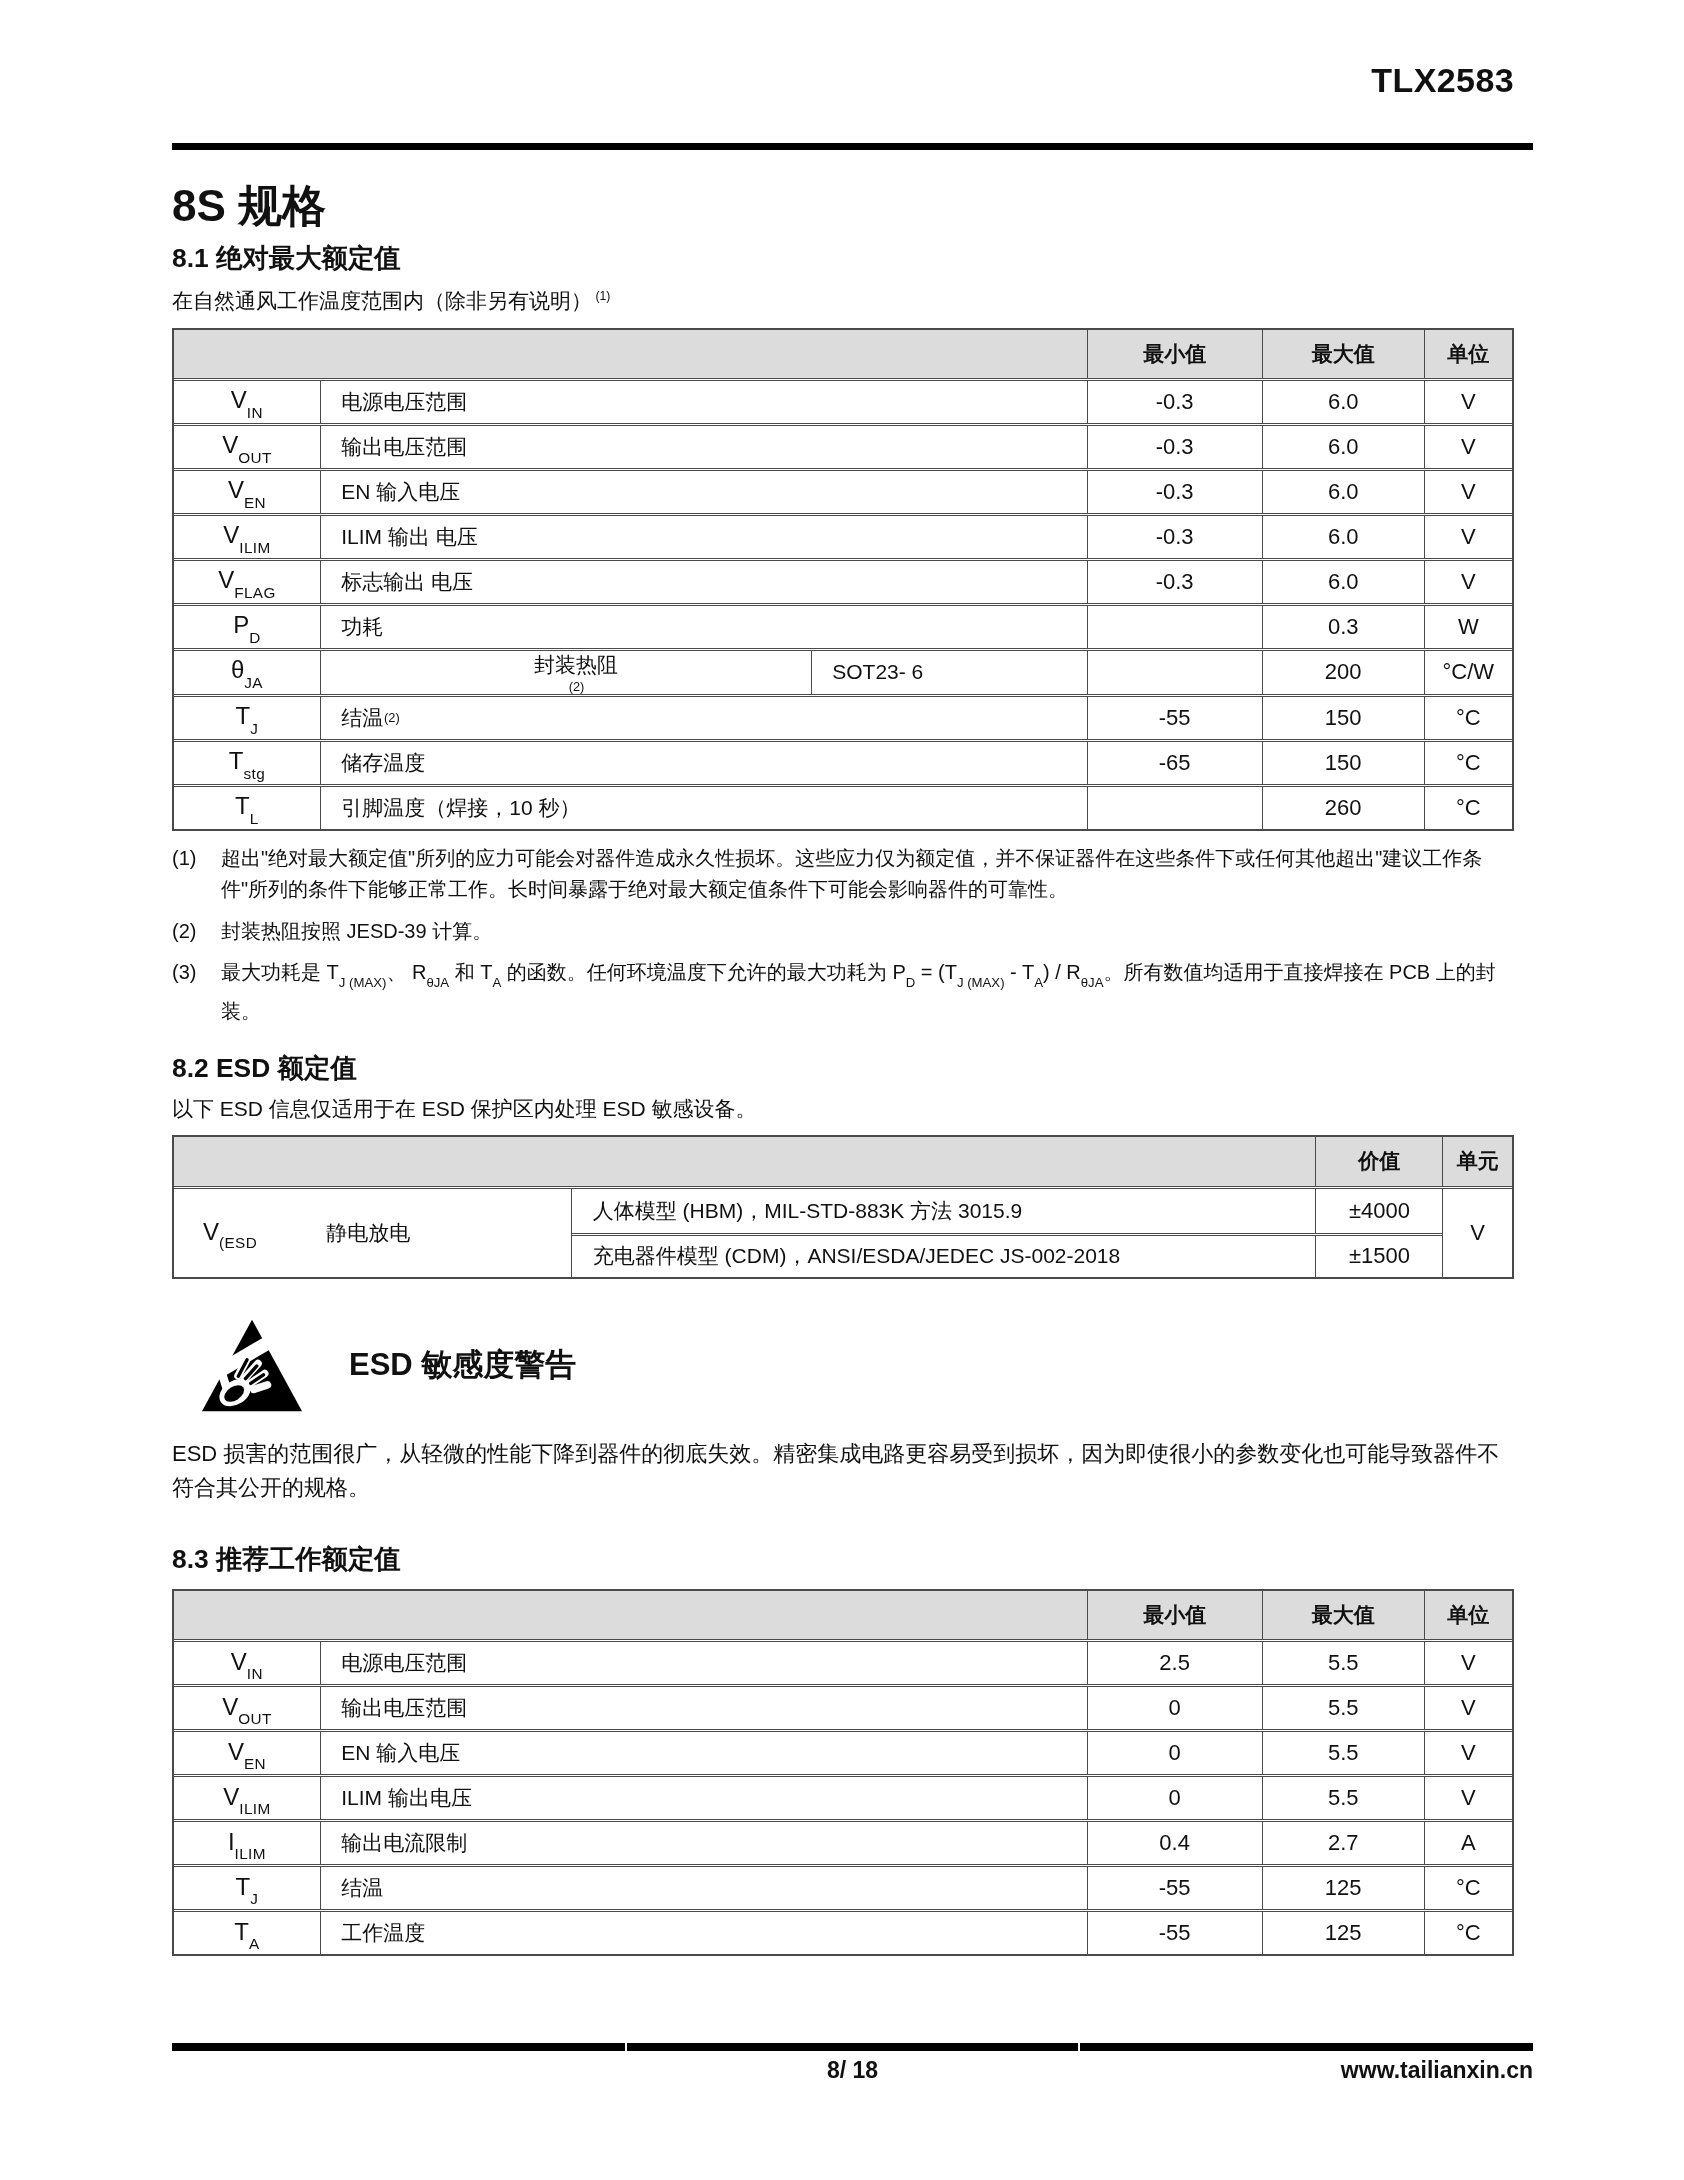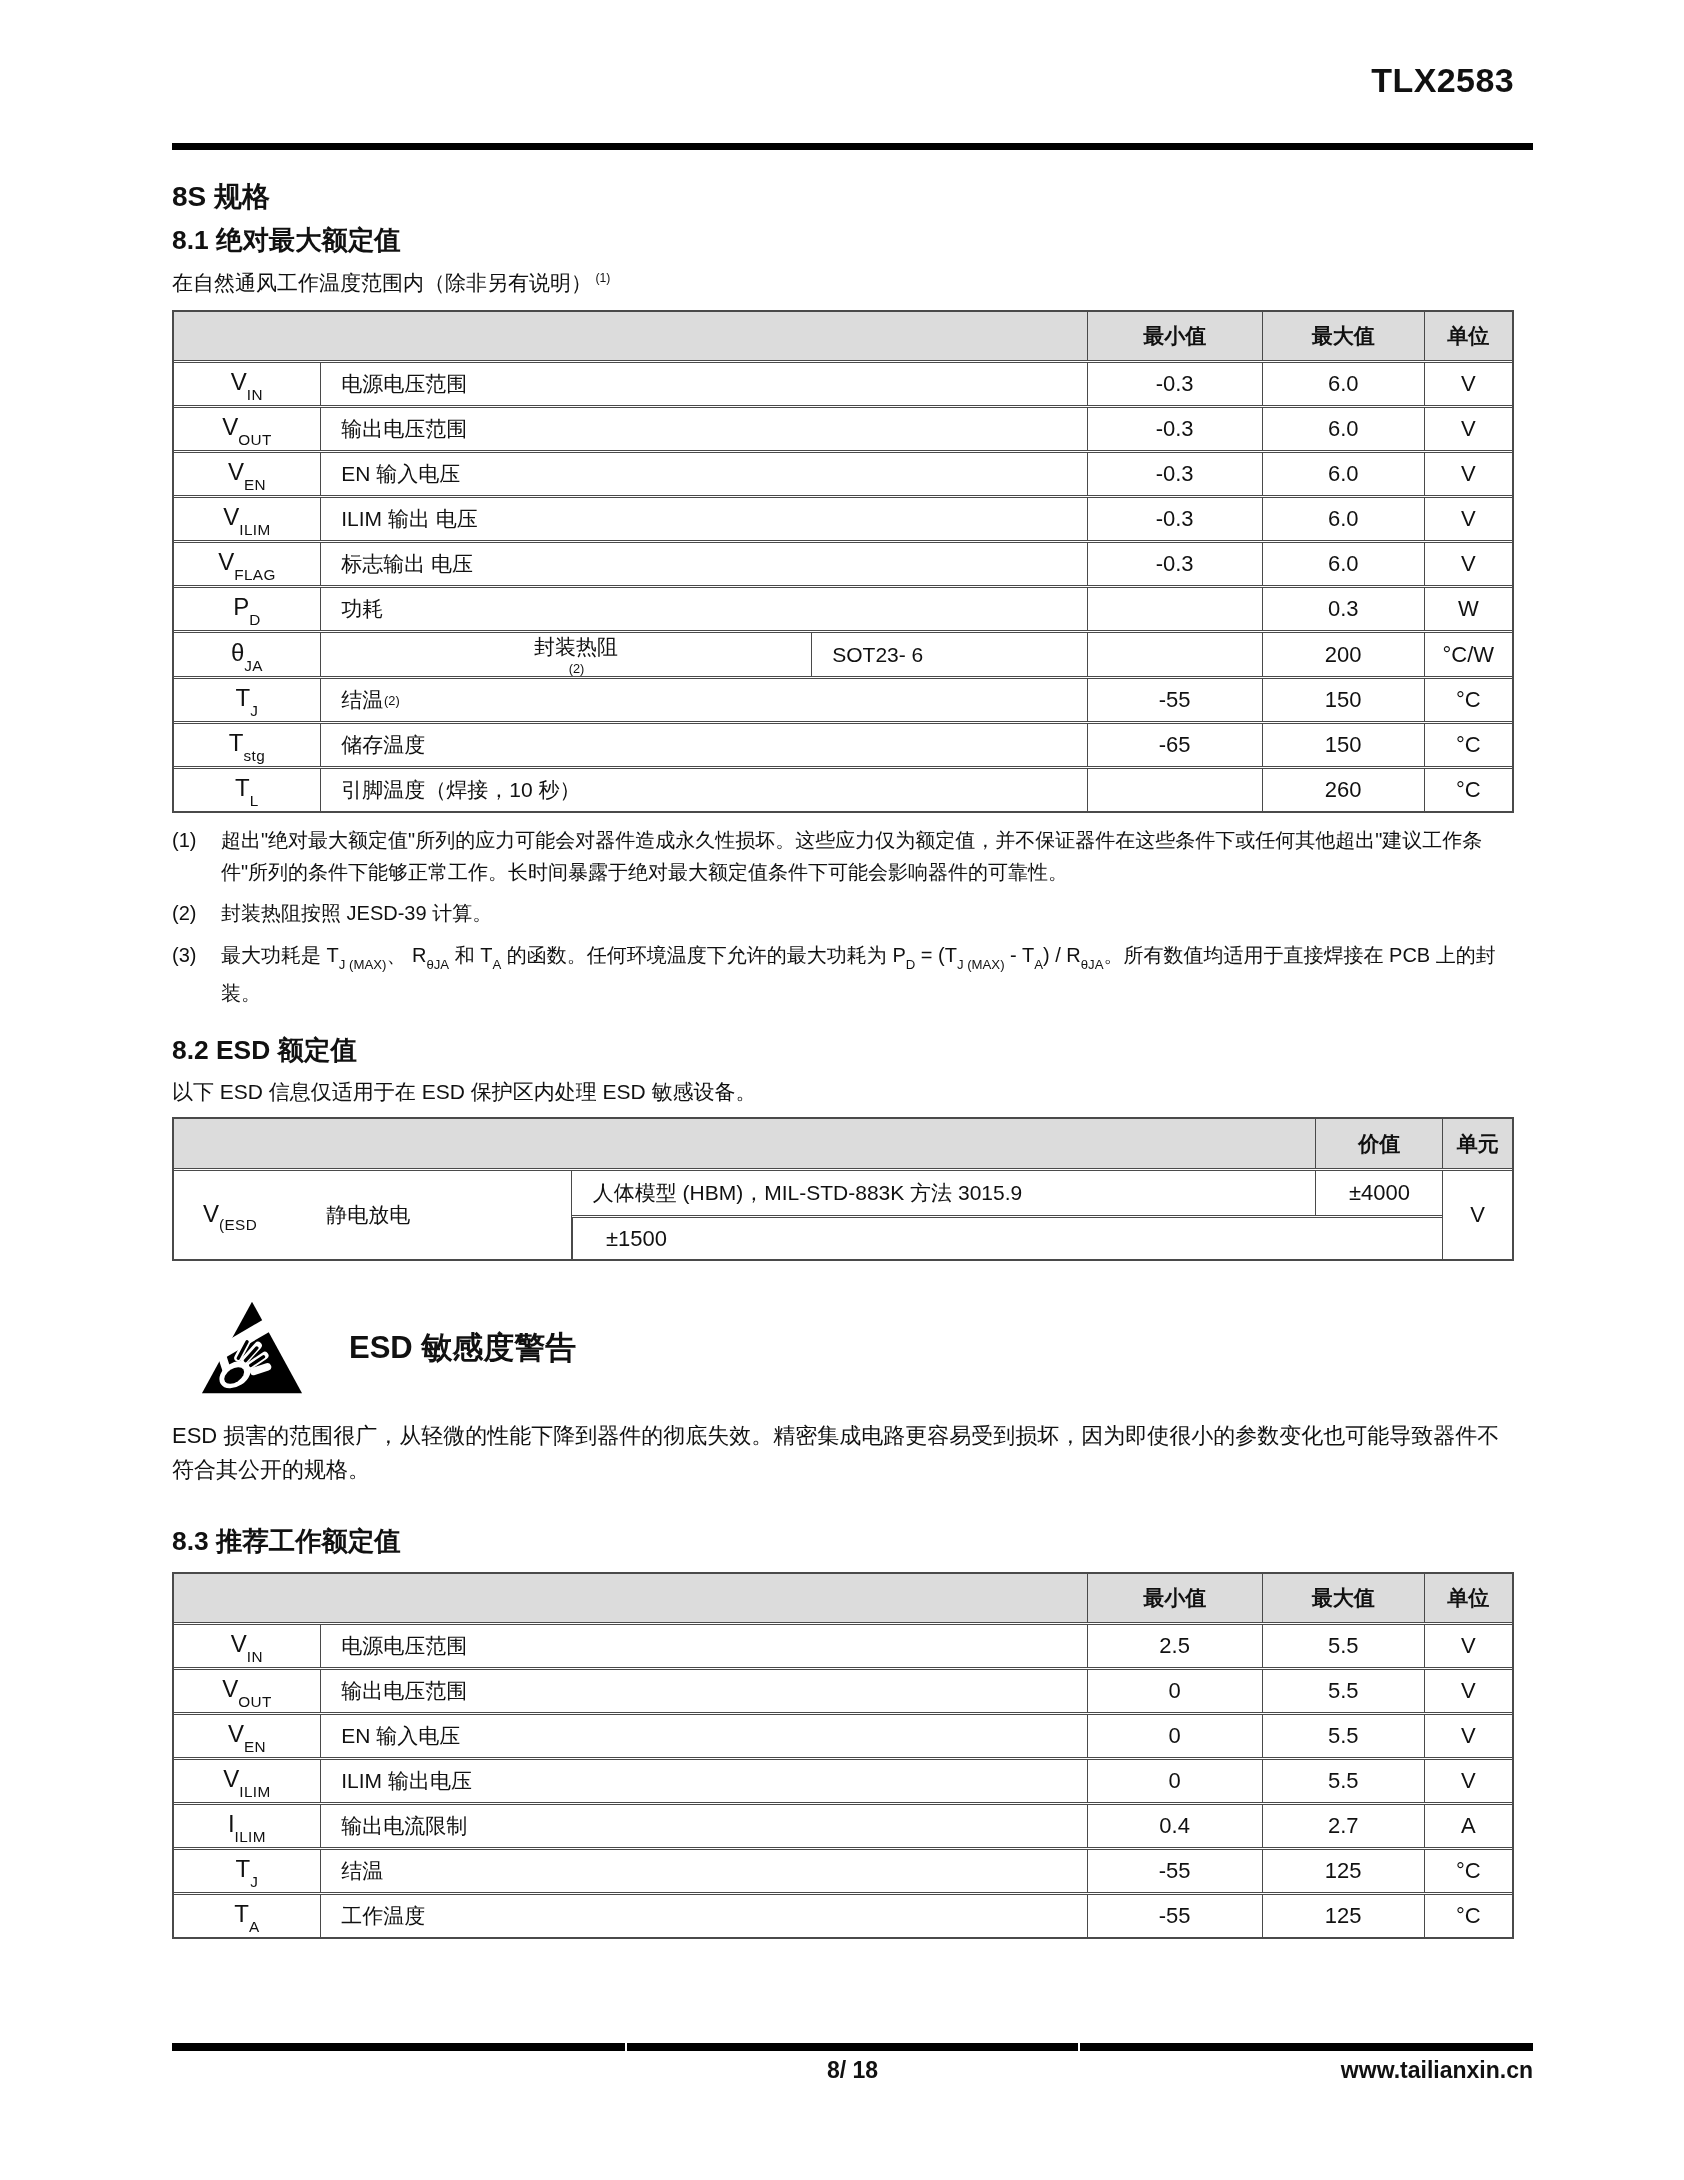--- a/index.html
+++ b/index.html
@@ -16,21 +16,21 @@
     overflow:hidden;
   }
   .page{padding:63px 152px 0 172px;}
   .content{width:1342px;}
 
   
   .doc-title{text-align:right;font-size:34px;font-weight:bold;line-height:1.05;letter-spacing:0.4px;}
   .header-rule{height:7.7px;background:var(--rule);margin-top:44px;}
 
   
-  .h1{font-size:28px;font-weight:bold;margin-top:32px;line-height:1.1;}
+  .h1{font-size:44px;font-weight:bold;margin-top:32px;line-height:1.1;}
   .h2{font-size:26.4px;font-weight:bold;margin-top:12px;line-height:1.15;}
   .intro{font-size:21px;margin-top:13.6px;line-height:1.3;}
   sup.mark{font-size:0.58em;vertical-align:super;margin-left:3.4px;}
 
   
   .t{border:2.6px solid var(--border);border-top-width:2.6px;margin-top:13.6px;width:1342px;}
   .t-row{display:flex;align-items:stretch;}
   .t-row + .t-row{border-top:3.4px double var(--border);}
   .t-head{background:var(--header-bg);min-height:48px;}
   .t-head .c{font-weight:bold;font-size:21px;}
@@ -252,20 +252,21 @@
           <div class="esd-col1">
             <span class="sym"><span class="base">V</span><span class="ss">(ESD</span></span>
             <span class="nm">静电放电</span>
           </div>
           <div class="esd-mid">
             <div class="esd-mrow">
               <div class="esd-desc">人体模型 (HBM)，MIL-STD-883K 方法 3015.9</div>
               <div class="esd-val">±4000</div>
             </div>
             <div class="esd-mrow">
+              <div class="esd-desc">充电器件模型 (CDM)，ANSI/ESDA/JEDEC JS-002-2018</div>
               <div class="esd-val">±1500</div>
             </div>
           </div>
           <div class="esd-unitcell">V</div>
         </div>
       </div>
 
     <div class="warn">
       <svg class="warn-icon" viewBox="0 0 124 112" aria-hidden="true">
         <polygon points="62,2 121,110 3,110" fill="#000"></polygon>

